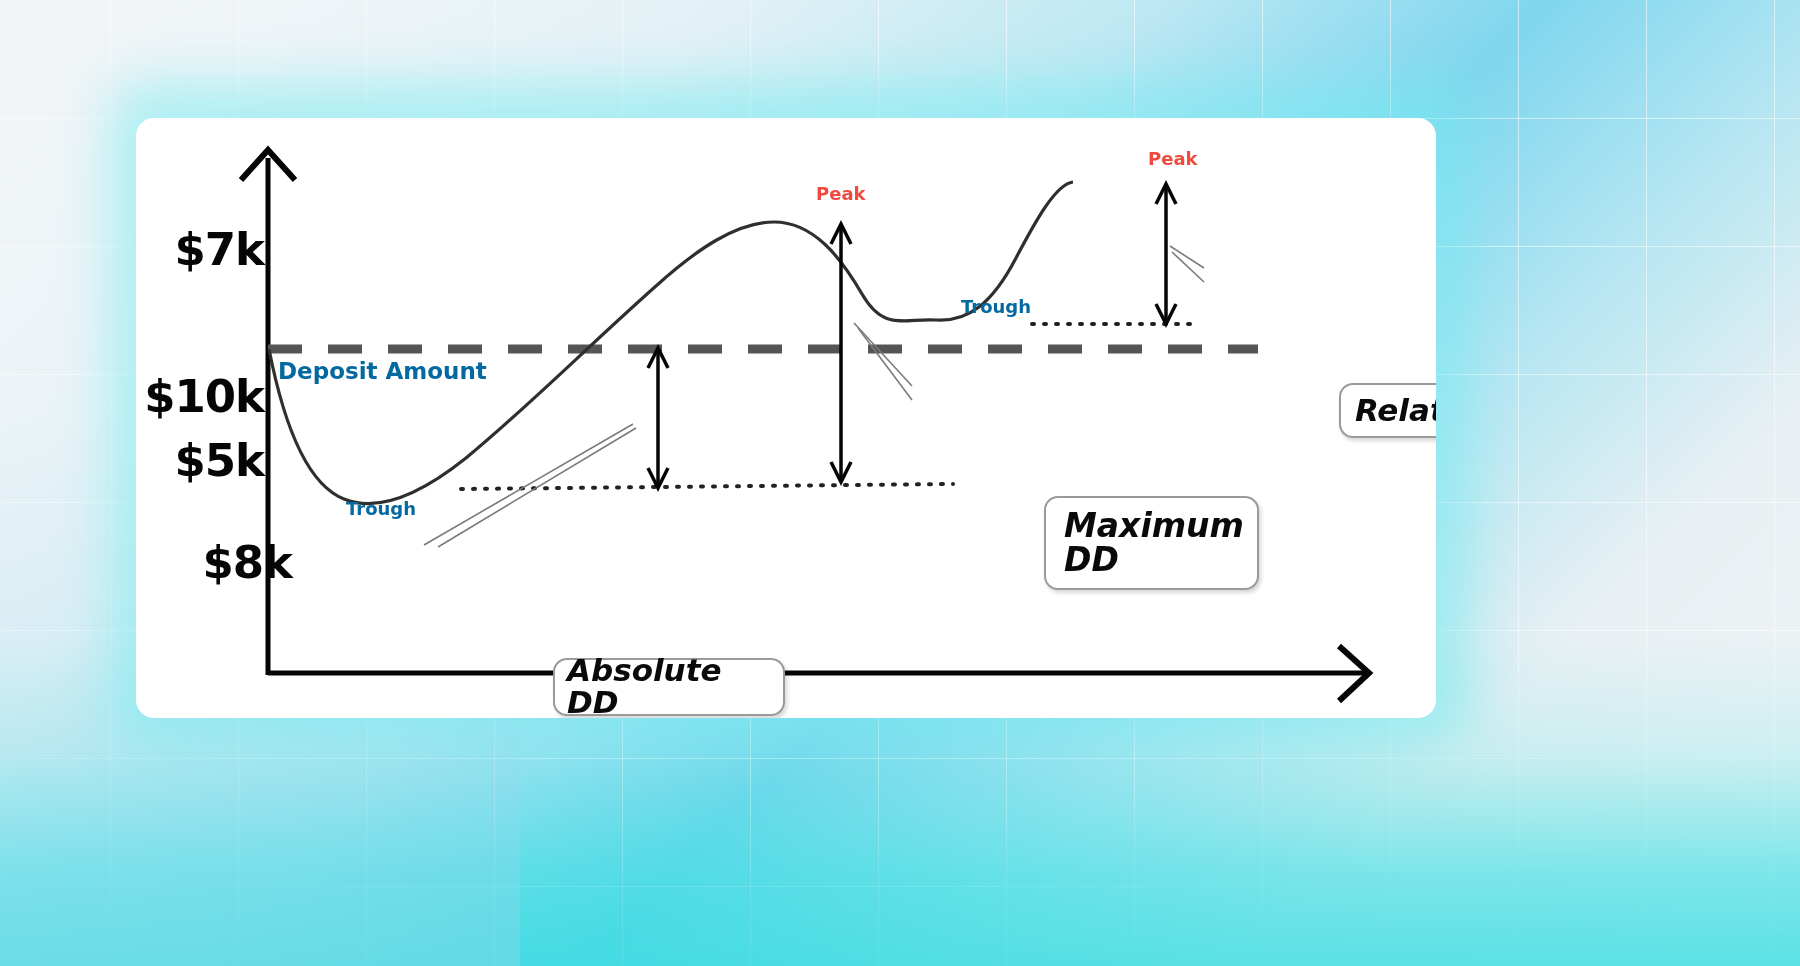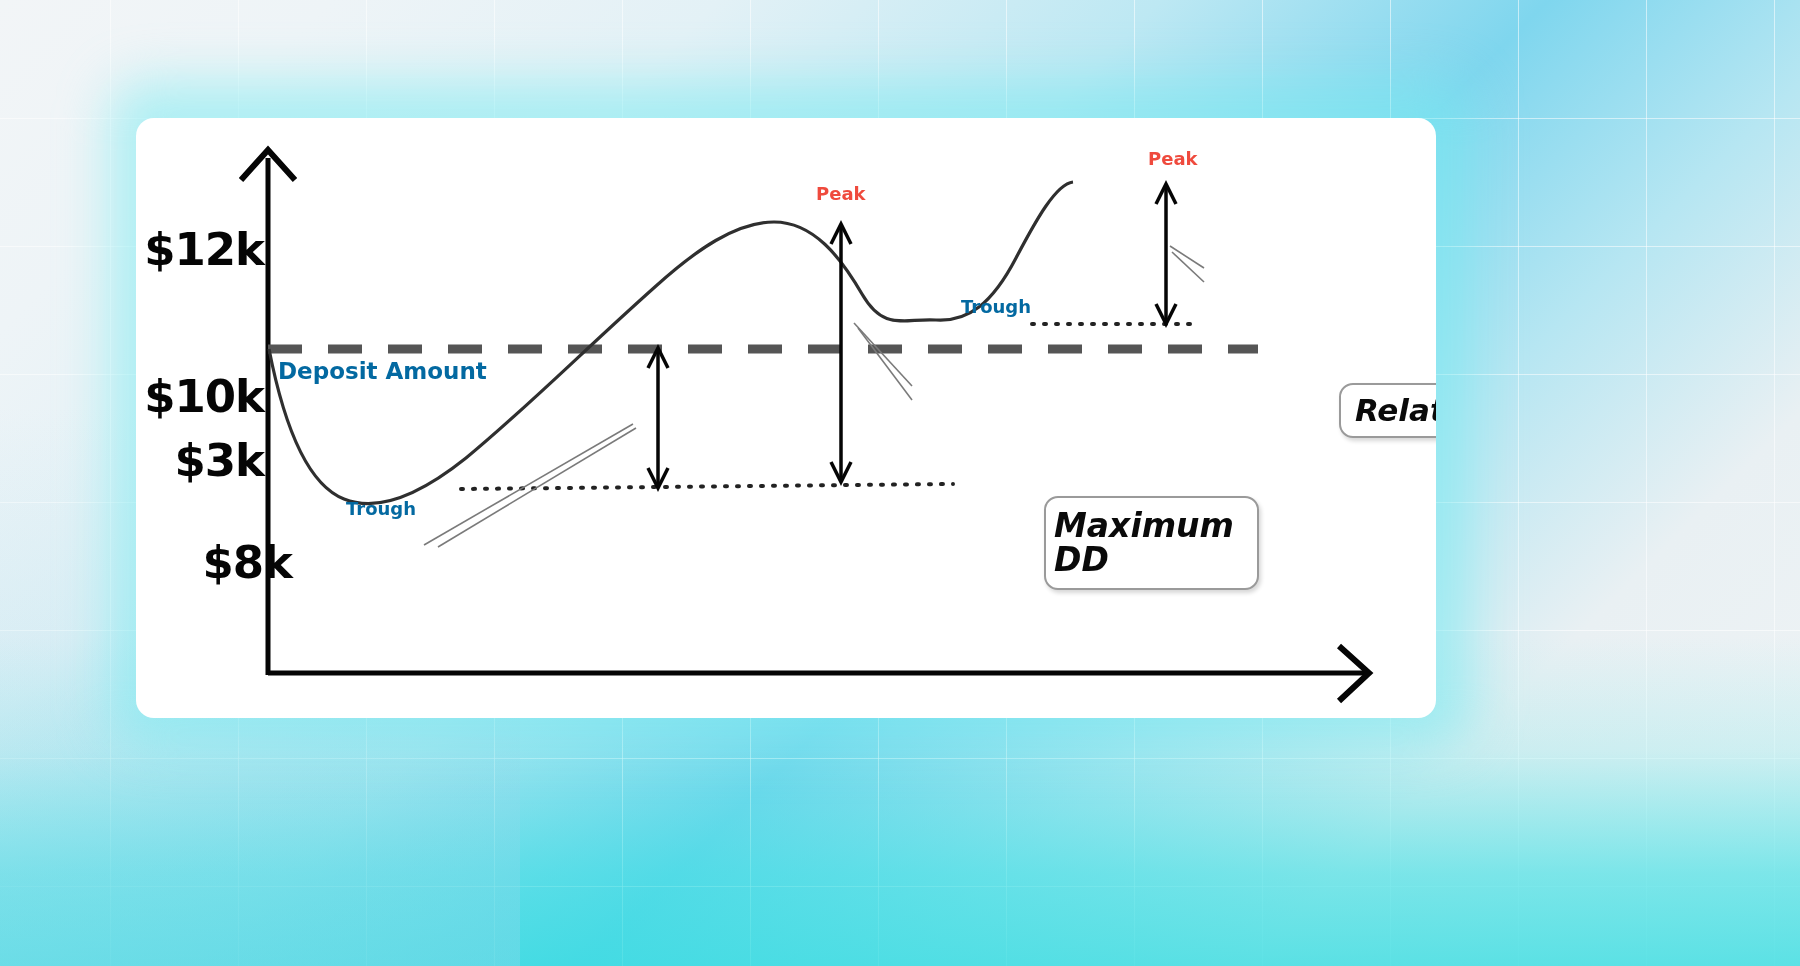--- a/index.html
+++ b/index.html
@@ -134,21 +134,21 @@
     font-weight: bold;
     font-style: italic;
     color: #0a0a0a;
     line-height: 1.02;
     white-space: pre-line;
   }
 
   #abs-callout { left: 417px; top: 540px; width: 232px; height: 58px; padding-left: 12px; }
   #abs-callout span { font-size: 31px; }
 
-  #max-callout { left: 908px; top: 378px; width: 215px; height: 94px; padding-left: 8px; }
+  #max-callout { left: 908px; top: 378px; width: 215px; height: 94px; padding-left: 18px; }
   #max-callout span { font-size: 33px; }
 
   #rel-callout { left: 1203px; top: 265px; width: 222px; height: 55px; padding-left: 14px; }
   #rel-callout span { font-size: 31px; }
 </style>
 </head>
 <body>
 
 <div id="stage">
 
@@ -215,35 +215,38 @@
         <polyline points="1020,186 1030,206 1040,186"></polyline>
       </g>
 
       <g stroke="#7a7a7a" stroke-width="1.6" fill="none">
         <line x1="1068" y1="150" x2="1034" y2="128"></line>
         <line x1="1068" y1="164" x2="1036" y2="134"></line>
       </g>
 
     </svg>
 
-    <div class="axis-label" style="left: 0px; top: 105px; width: 128px;">$12k</div>
+    <div class="axis-label" style="left: 0px; top: 105px; width: 128px;">$7k</div>
     <div class="axis-label" style="left: 0px; top: 208px; width: 128px; margin-top: 44px;">$10k</div>
-    <div class="axis-label" style="left: 0px; top: 316px; width: 128px;">$3k</div>
+    <div class="axis-label" style="left: 0px; top: 316px; width: 128px;">$5k</div>
     <div class="axis-label" style="left: 0px; top: 418px; width: 144px; margin-left: 12px;">$8k</div>
 
     <div id="deposit-label" style="left: 142px; top: 240px;">Deposit Amount</div>
 
     <div class="tr-label" style="left: 210px; top: 380px;">Trough</div>
 
     <div class="pk-label" style="left: 680px; top: 65px;">Peak</div>
 
     <div class="tr-label" style="left: 825px; top: 178px;">Trough</div>
 
     <div class="pk-label" style="left: 1012px; top: 30px;">Peak</div>
 
+    <div class="callout" id="abs-callout">
+      <span>Absolute DD</span>
+    </div>
 
     <div class="callout" id="max-callout">
       <span>Maximum
 DD</span>
     </div>
 
     <div class="callout" id="rel-callout">
       <span>Relative DD</span>
     </div>
 

